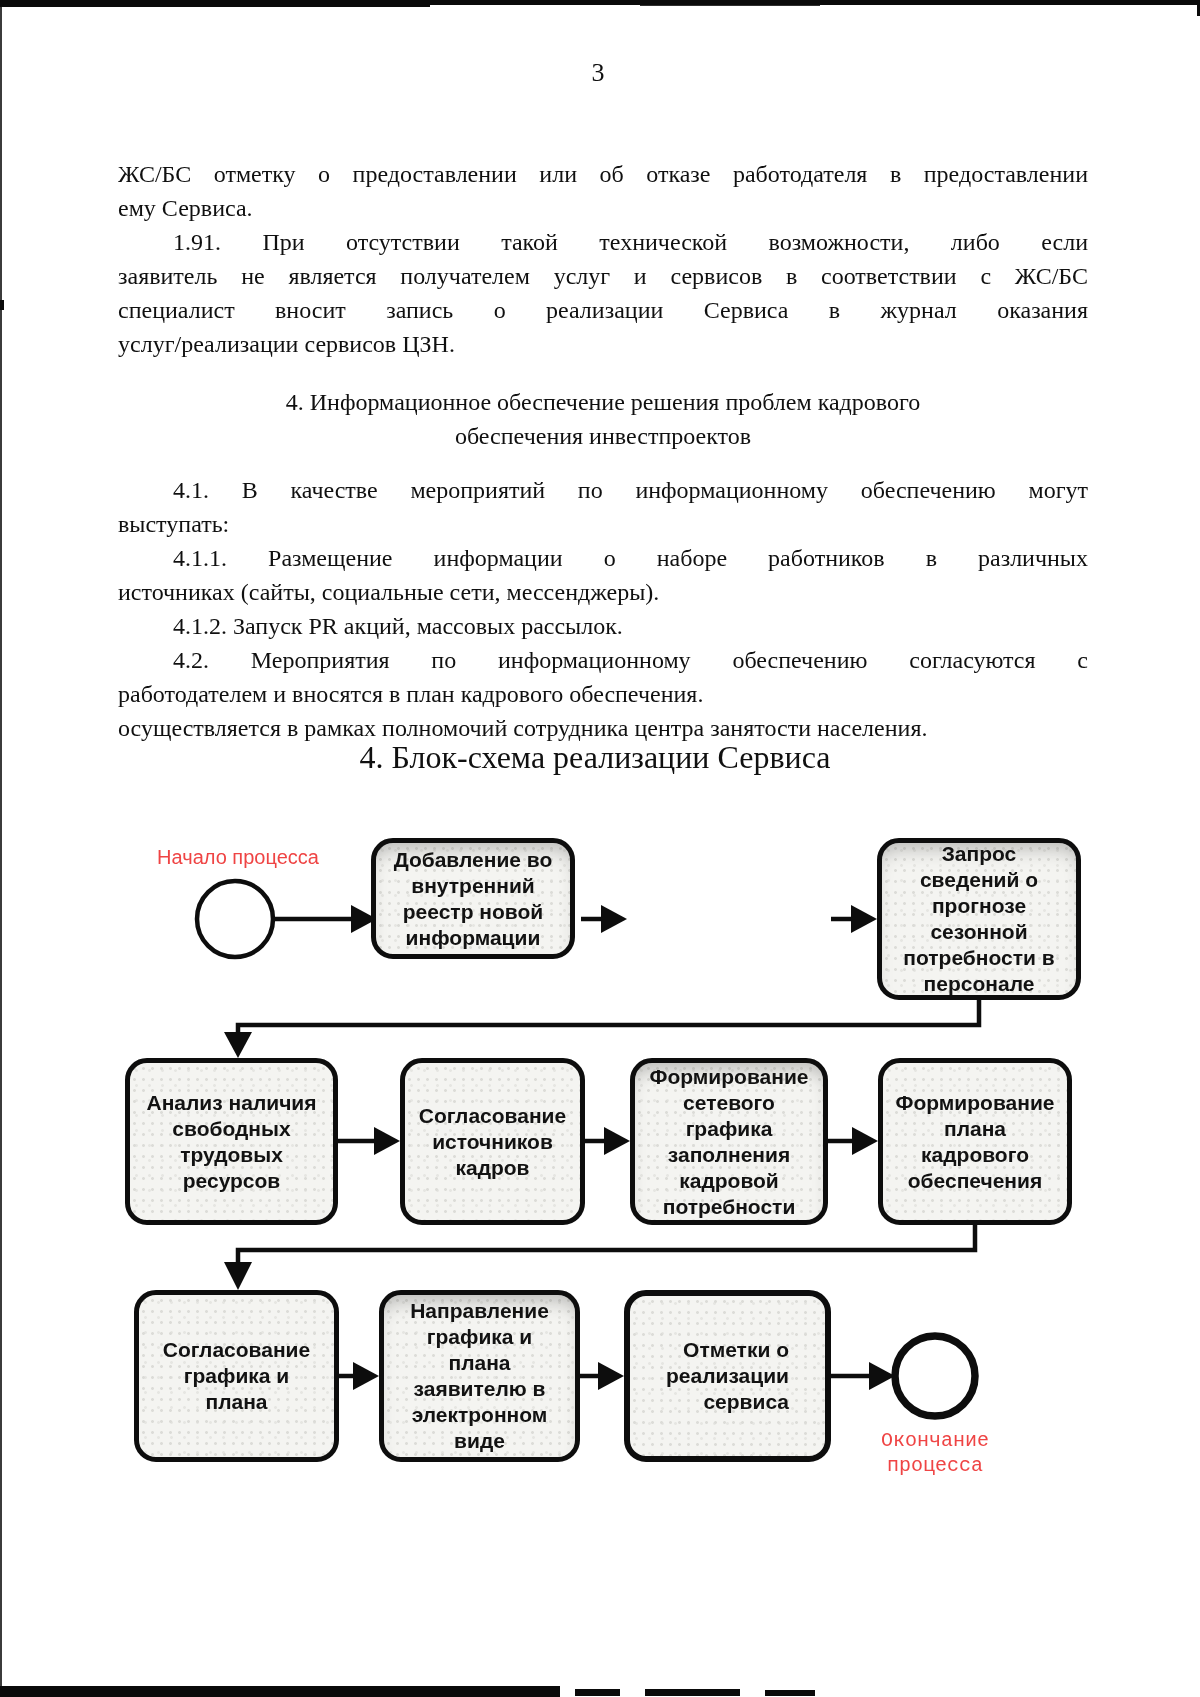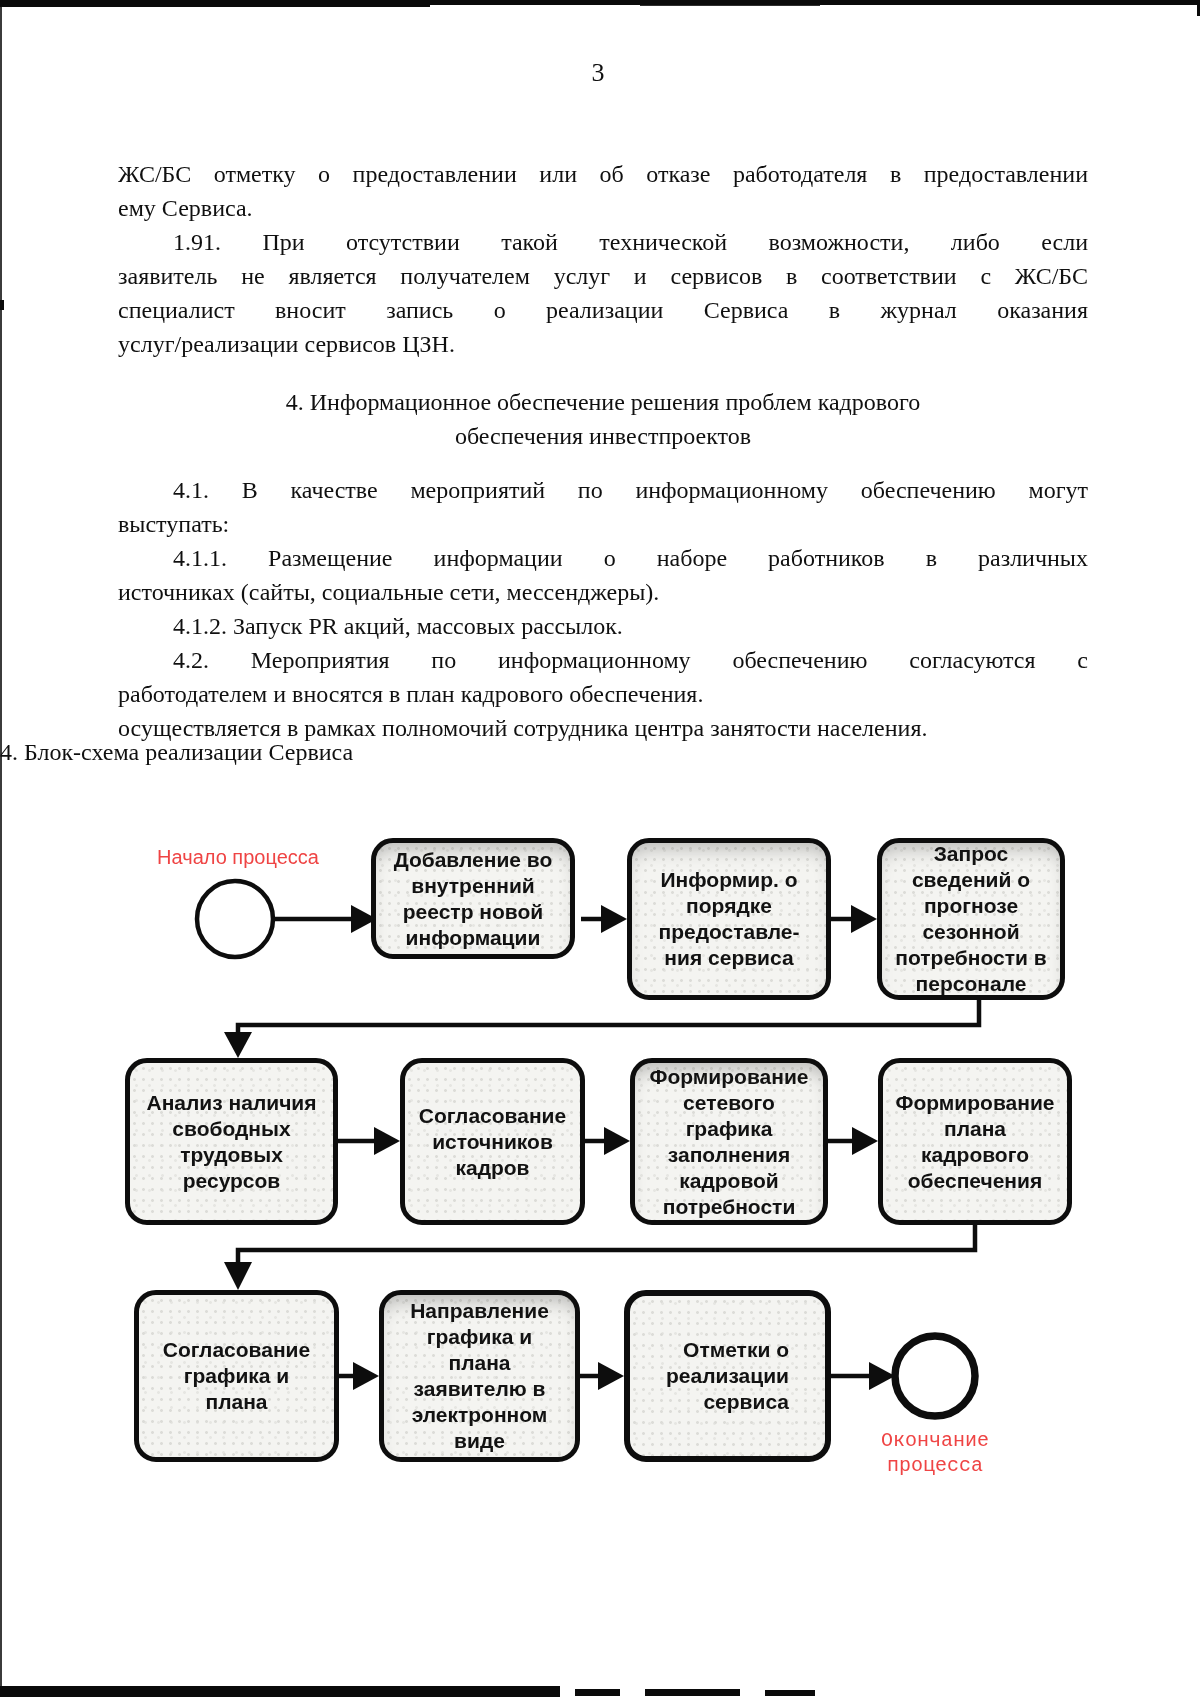--- a/index.html
+++ b/index.html
@@ -28,42 +28,42 @@
   .body-text{position:absolute;left:118px;top:121px;width:970px;font-size:24px;line-height:34px;margin-top:36px;}
   .line{display:block;text-align:justify;}
   .line.fill{text-align-last:justify;}
   .line.last{text-align-last:left;}
   .line.indent{text-indent:55px;}
   .heading{margin-top:24px;}
   .heading .line{text-align:center;text-align-last:center;}
   .para-415{margin-top:20px;}
 
   
-  .diagram-title{position:absolute;left:0;top:739px;width:1190px;text-align:left;font-size:24px;}
+  .diagram-title{position:absolute;left:0;top:739px;width:1190px;text-align:center;font-size:32px;}
   .flow-label{position:absolute;font-family:"Liberation Sans", sans-serif;font-size:20px;line-height:25px;text-align:center;color:#ef4444;}
   .start-label{left:148px;top:845px;width:180px;}
   .end-label{left:855px;top:1428px;width:160px;white-space:pre-line;font-family:Liberation Mono, monospace;}
 
   .fbox{
     position:absolute;display:flex;align-items:center;justify-content:center;
     border:5px solid var(--line);border-radius:22px;background-color:var(--box-fill);
     background-image:
       radial-gradient(#dcdcd8 1px, transparent 1.6px),
       radial-gradient(#e6e6e2 1px, transparent 1.7px);
     background-size:9px 11px,13px 15px;
     font-family:"Liberation Sans", sans-serif;font-weight:600;font-size:21px;line-height:26px;
     text-align:center;white-space:pre-line;color:#121212;
   }
   .fbox.smudge{box-shadow:inset 0 14px 18px -8px rgba(40,40,40,.28);}
   .fbox.heavy{border-width:6px;}
 
   
   .b-r1c1{left:371px;top:838px;width:204px;height:121px;}
   .b-r1c2{left:627px;top:838px;width:204px;height:162px;}
-  .b-r1c3{left:877px;top:838px;width:188px;height:162px;}
+  .b-r1c3{left:877px;top:838px;width:204px;height:162px;}
   
   .b-r2c1{left:125px;top:1058px;width:213px;height:167px;}
   .b-r2c2{left:400px;top:1058px;width:185px;height:167px;}
   .b-r2c3{left:630px;top:1058px;width:198px;height:167px;}
   .b-r2c4{left:878px;top:1058px;width:194px;height:167px;}
   
   .b-r3c1{left:134px;top:1290px;width:205px;height:172px;}
   .b-r3c2{left:379px;top:1290px;width:201px;height:172px;}
   .b-r3c3{left:624px;top:1290px;width:207px;height:172px;text-align:right;}
 
@@ -163,24 +163,20 @@
   </svg>
 
   <div class="flow-label start-label">Начало процесса</div>
   <div class="flow-label end-label">Окончание
 процесса</div>
 
   <div class="fbox b-r1c1 smudge">Добавление во
 внутренний
 реестр новой
 информации</div>
-  <div class="fbox b-r1c2 smudge">Информир. о
-порядке
-предоставле-
-ния сервиса</div>
   <div class="fbox b-r1c3 smudge">Запрос
 сведений о
 прогнозе
 сезонной
 потребности в
 персонале</div>
 
   <div class="fbox b-r2c1">Анализ наличия
 свободных
 трудовых

